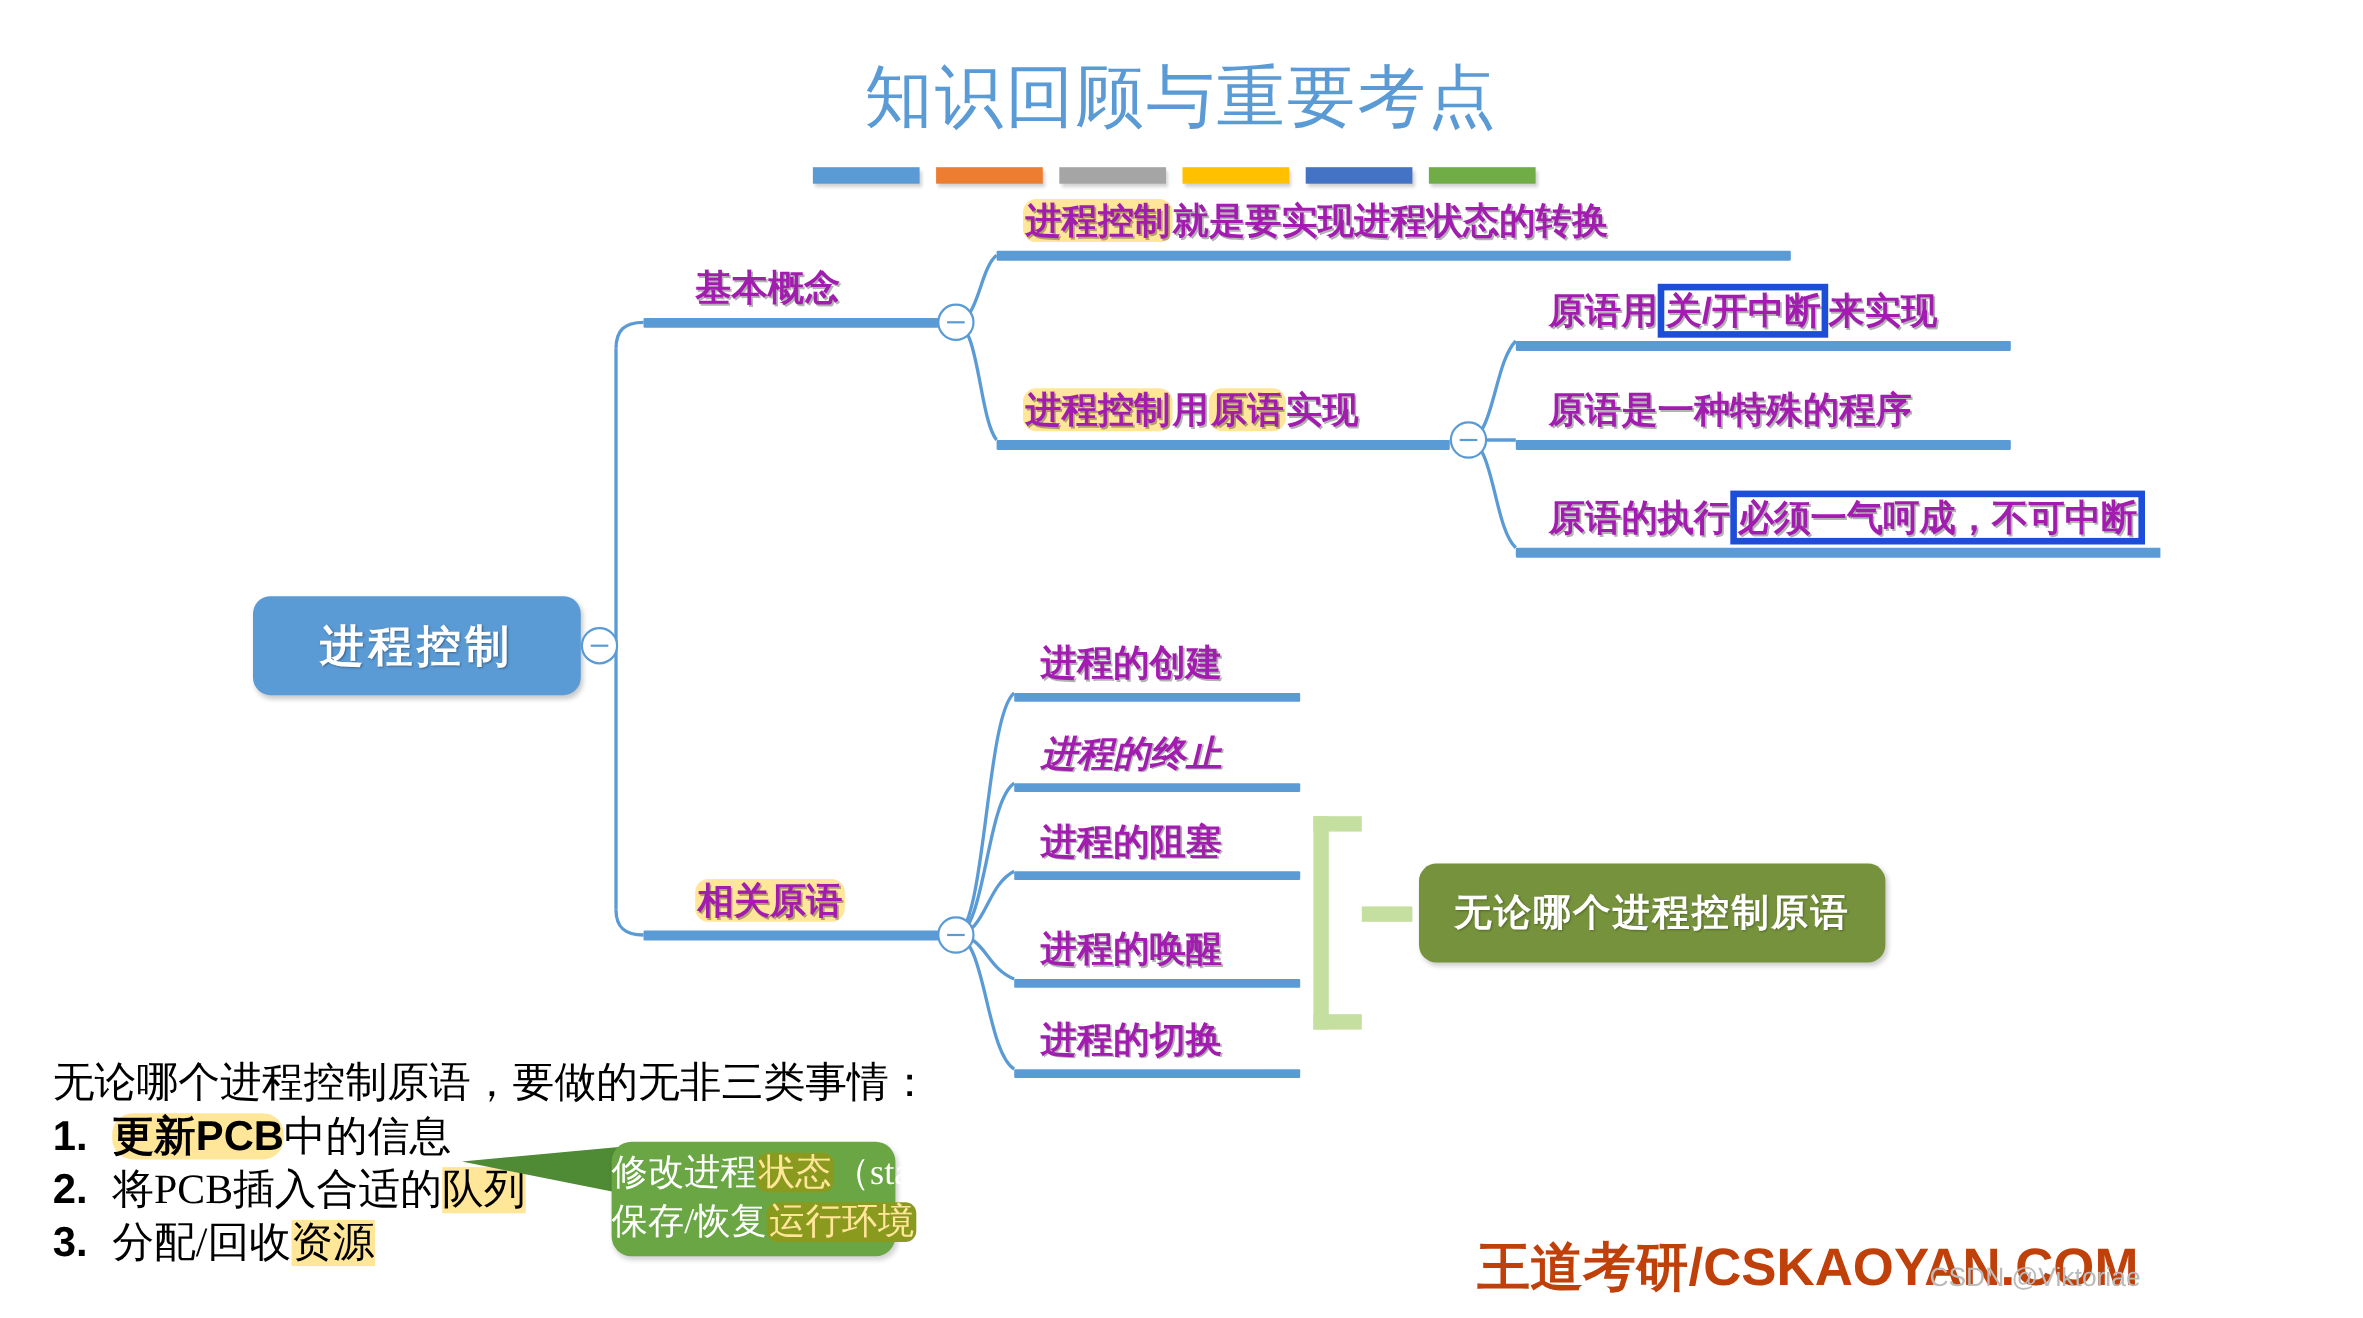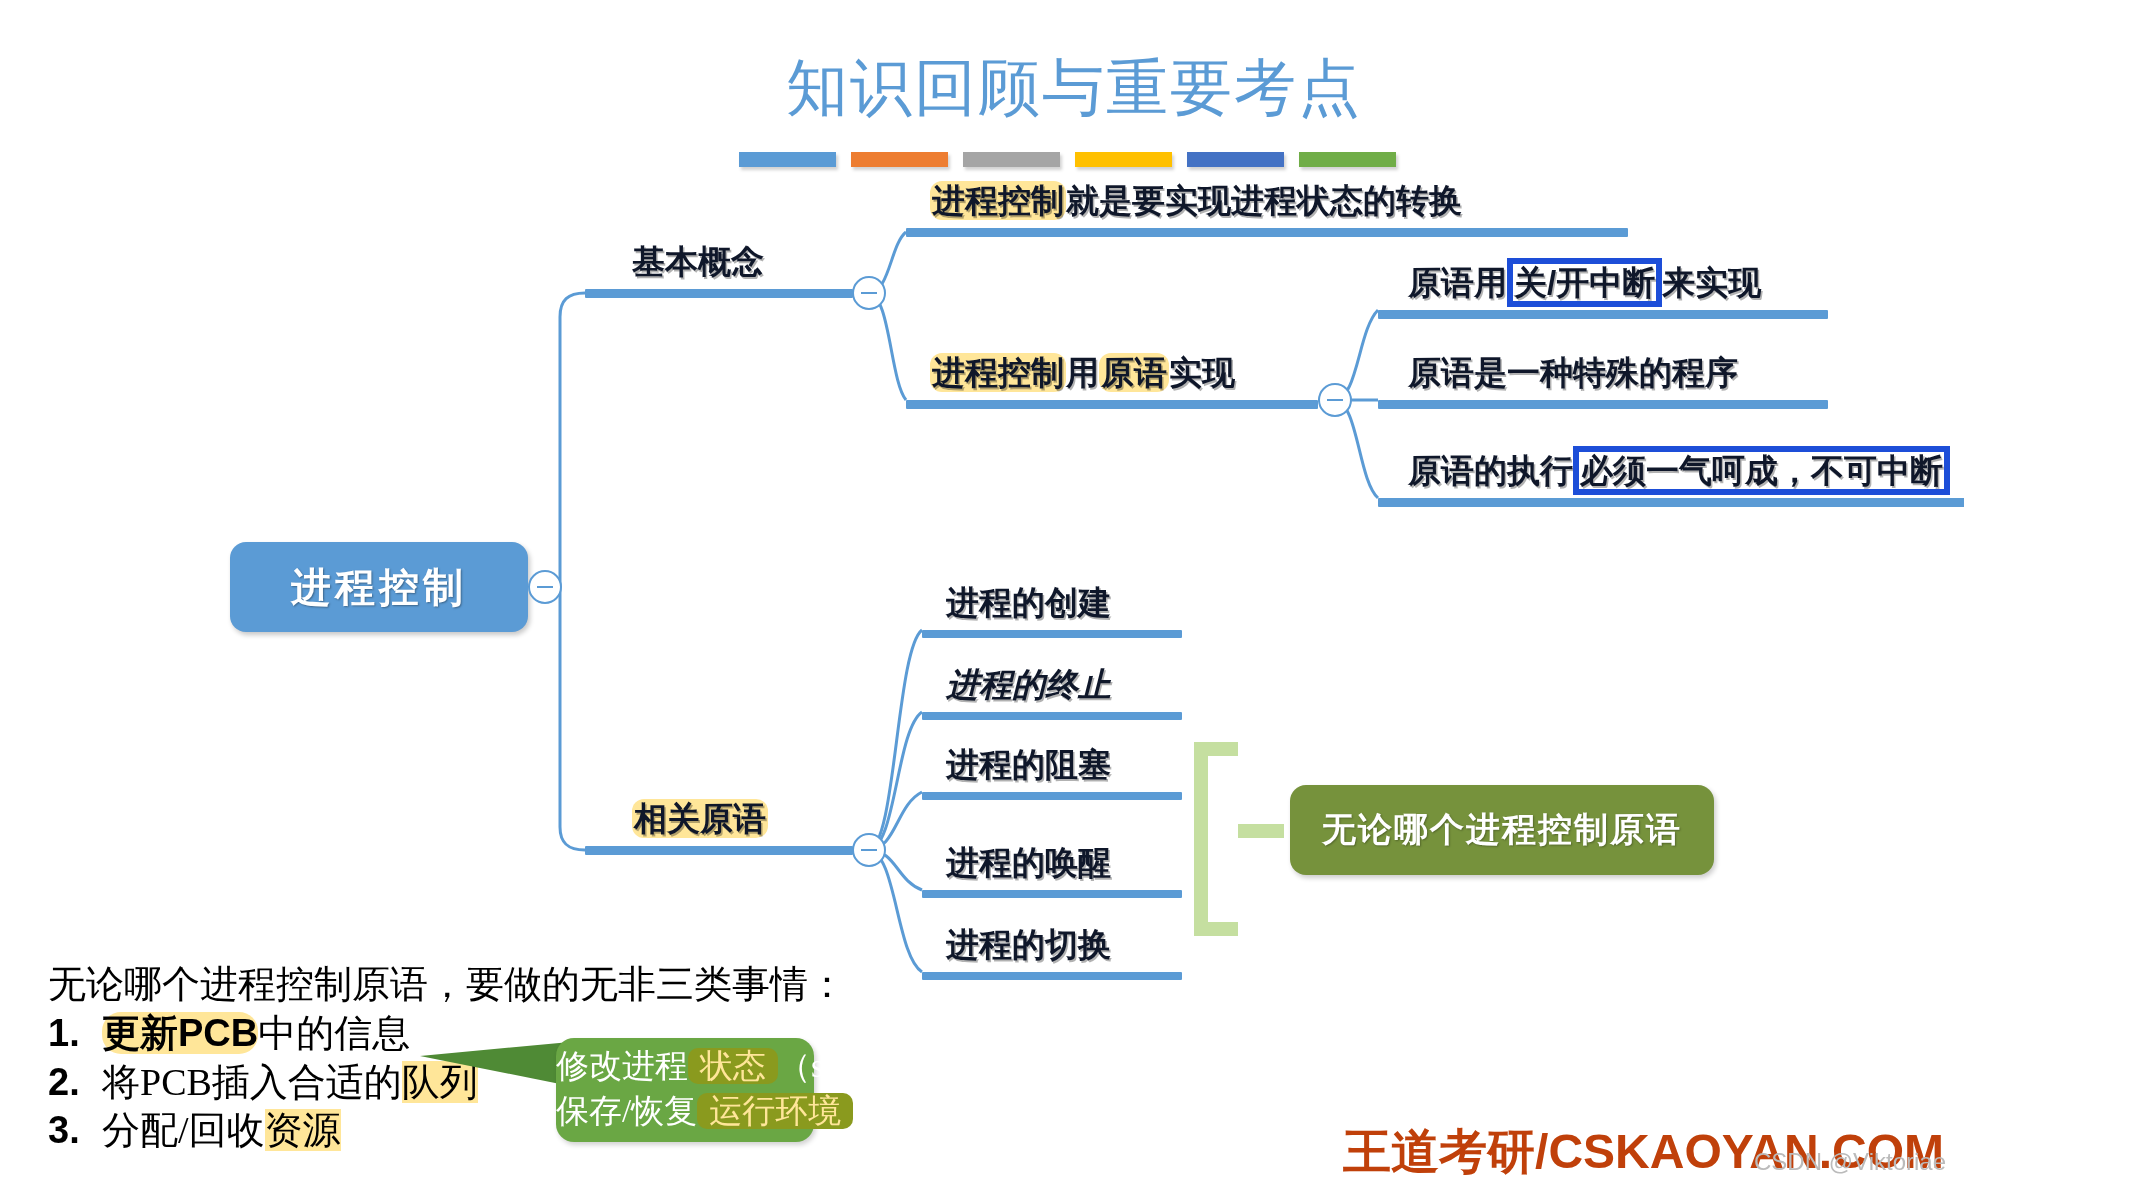--- a/index.html
+++ b/index.html
@@ -95,21 +95,21 @@
     height: 2px;
     background: #5b9bd5;
   }
 
   
   .node {
     position: absolute;
     white-space: nowrap;
     font-size: 33px;
     font-weight: bold;
-    color: #0f172a;
+    color: #a21caf;
     text-shadow: 1.5px 1.5px 0px rgba(0,0,0,0.30);
   }
   .node .hl {
     background: #ffe699;
     border-radius: 12px;
     padding: 1px 2px;
   }
   .node .redbox {
     border: 6px solid #1d4ed8;
     padding: 0 1px;
@@ -212,21 +212,21 @@
     font-family: "Liberation Serif", "DejaVu Serif", serif;
     font-size: 33px;
     color: #ffffff;
     line-height: 1.35;
     white-space: nowrap;
   }
   .bubble-text .hl {
     background: #8a9a1e;
     color: #ffe699;
     border-radius: 10px;
-    padding: 0 12px;
+    padding: 0 2px;
   }
 
   
   .brand {
     position: absolute;
     right: 20px;
     bottom: 14px;
     font-size: 48px;
     font-weight: bold;
     color: #c0400a;

